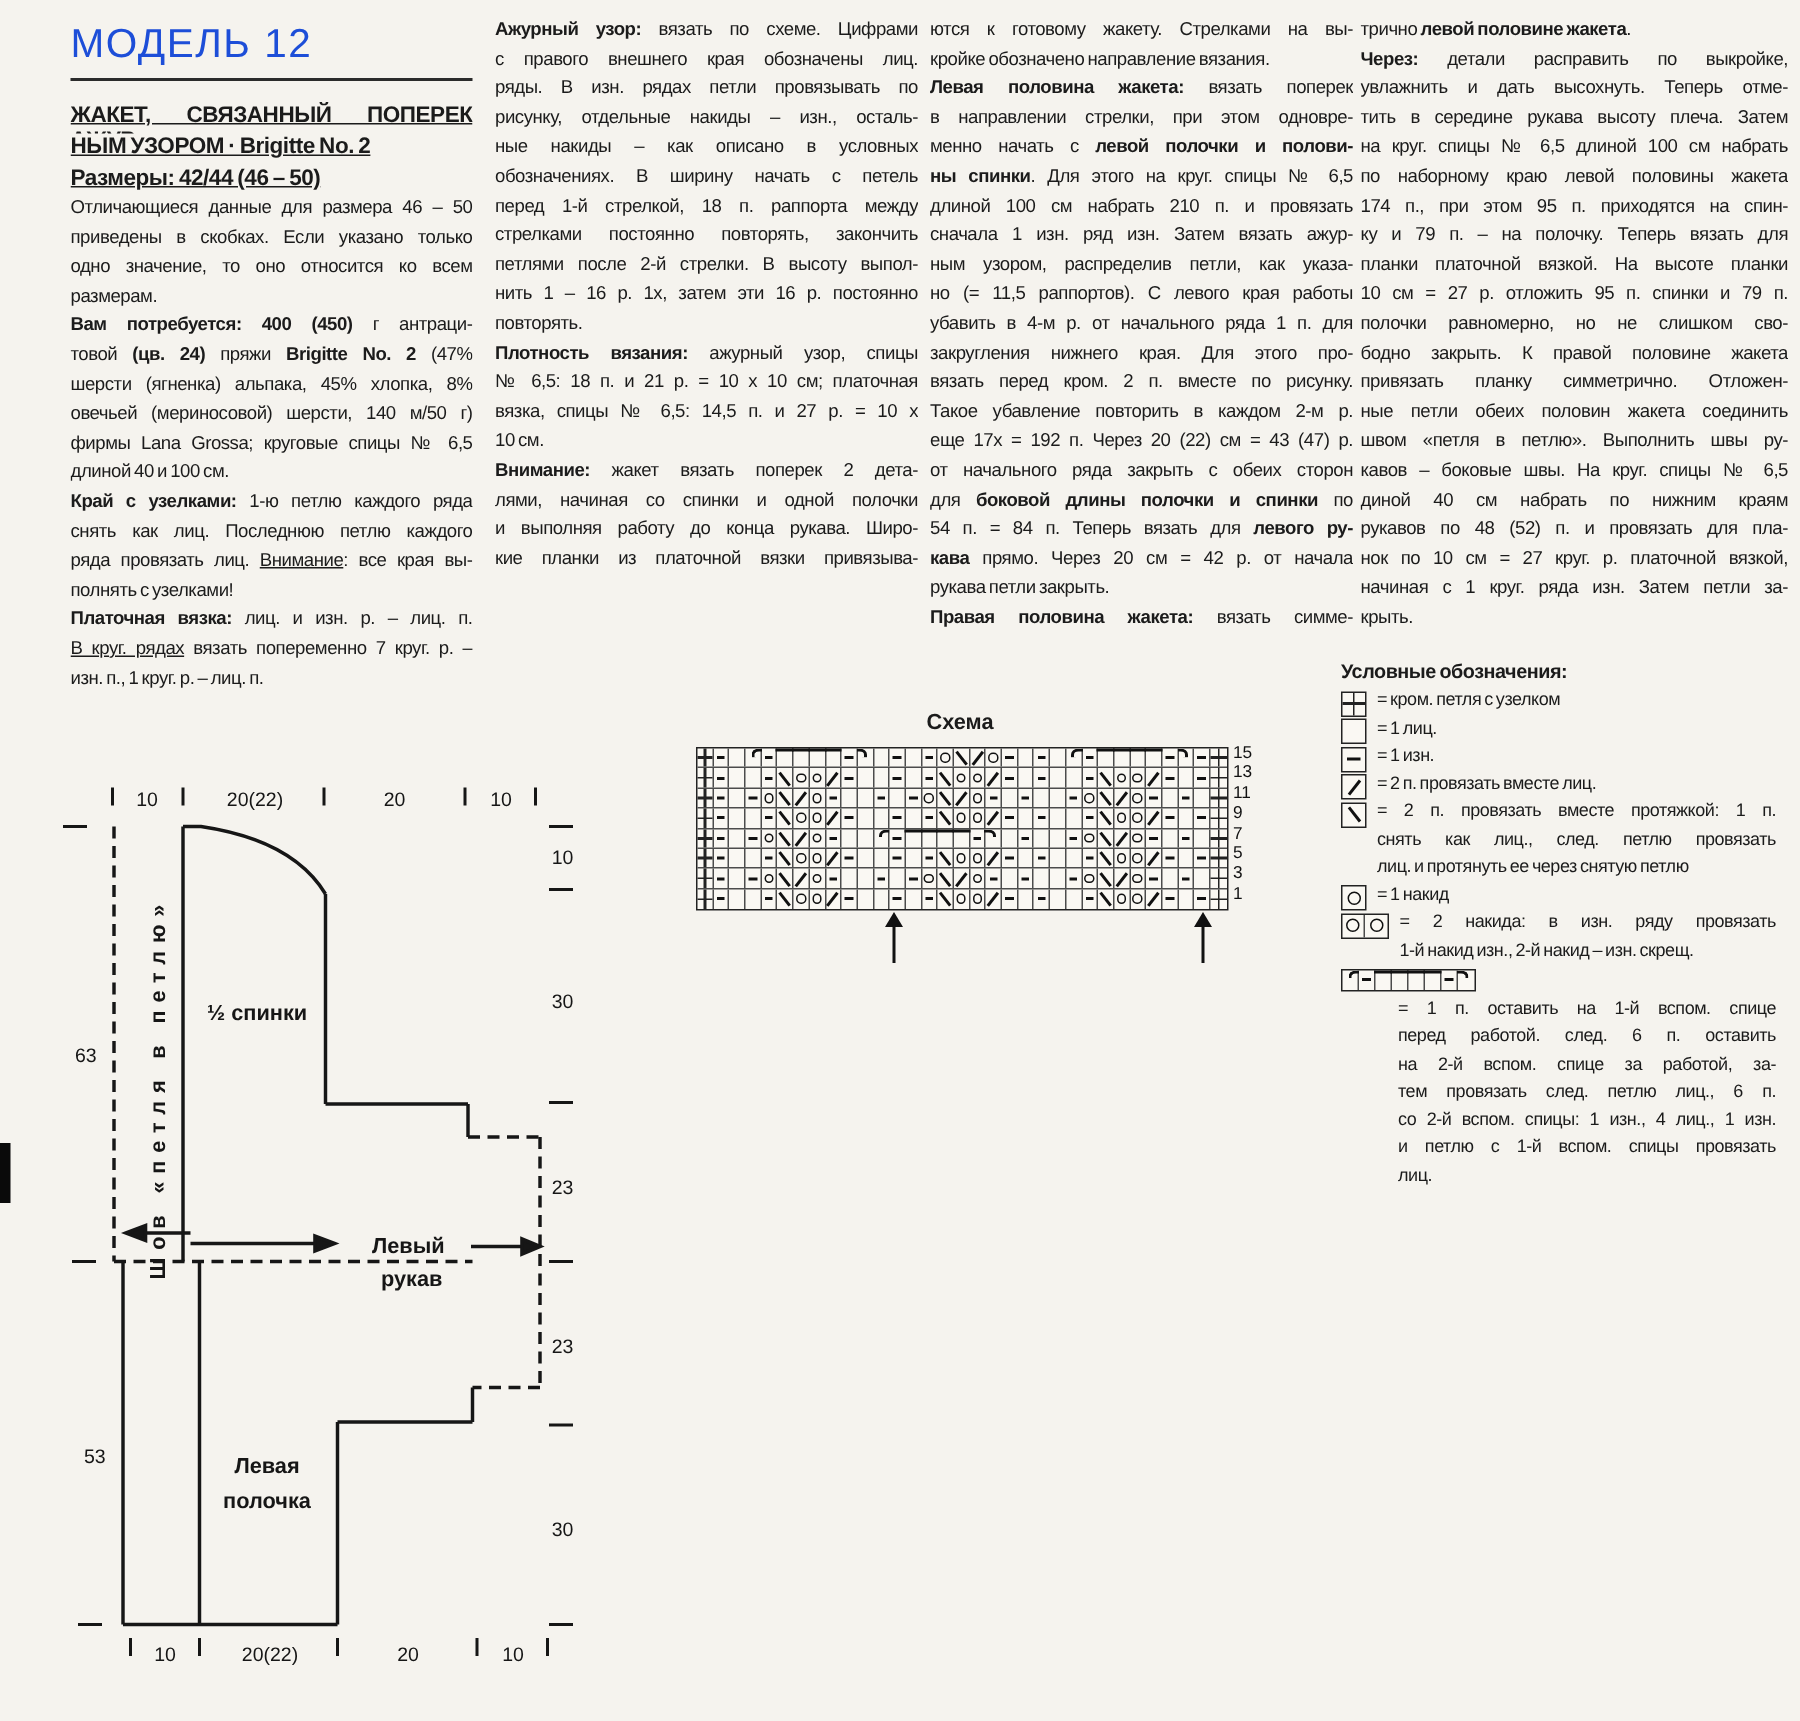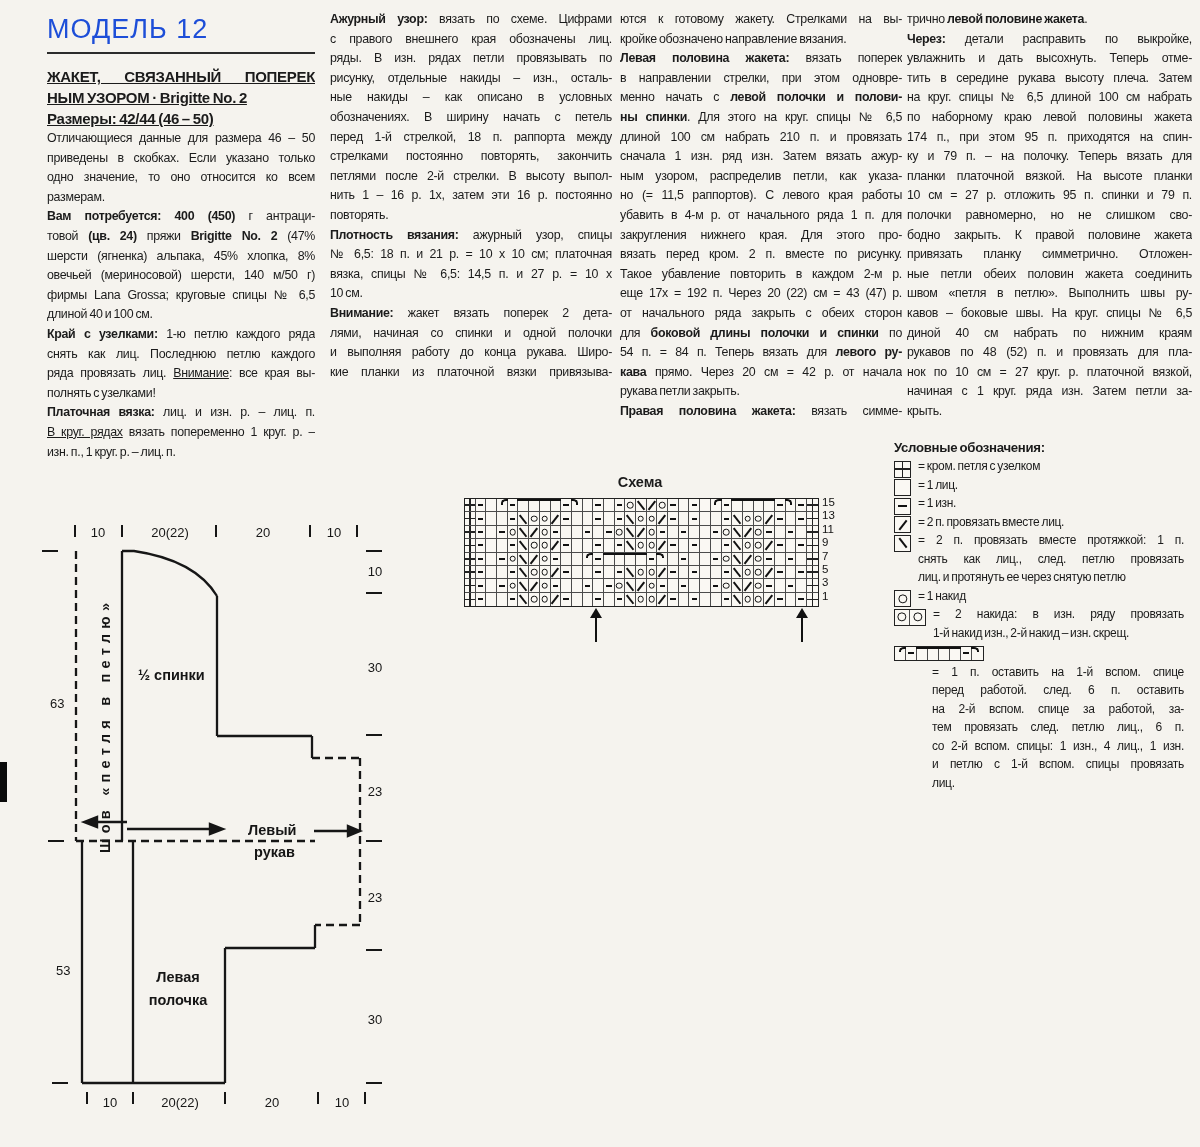--- a/index.html
+++ b/index.html
@@ -98,21 +98,21 @@
     <div class="line p2"><span>товой </span><span class="b">(цв. 24)</span><span> пряжи </span><span class="b">Brigitte No. 2</span><span> (47%</span></div>
     <div class="line p2"><span>шерсти (ягненка) альпака, 45% хлопка, 8%</span></div>
     <div class="line p2"><span>овечьей (мериносовой) шерсти, 140 м/50 г)</span></div>
     <div class="line p2"><span>фирмы Lana Grossa; круговые спицы № 6,5</span></div>
     <div class="line end p2"><span>длиной 40 и 100 см.</span></div>
     <div class="line p3"><span class="b">Край с узелками:</span><span> 1-ю петлю каждого ряда</span></div>
     <div class="line p3"><span>снять как лиц. Последнюю петлю каждого</span></div>
     <div class="line p3"><span>ряда провязать лиц. </span><span class="u">Внимание</span><span>: все края вы-</span></div>
     <div class="line end p3"><span>полнять с узелками!</span></div>
     <div class="line p4"><span class="b">Платочная вязка:</span><span> лиц. и изн. р. – лиц. п.</span></div>
-    <div class="line p4"><span class="u">В круг. рядах</span><span> вязать попеременно 1 круг. р. –</span></div>
+    <div class="line p4"><span class="u">В круг. рядах</span><span> вязать попеременно 7 круг. р. –</span></div>
     <div class="line end p4"><span>изн. п., 1 круг. р. – лиц. п.</span></div>
   </div>
 <div class="abs col c2">
     <div class="line p0"><span class="b">Ажурный узор:</span><span> вязать по схеме. Цифрами</span></div>
     <div class="line p0"><span>с правого внешнего края обозначены лиц.</span></div>
     <div class="line p0"><span>ряды. В изн. рядах петли провязывать по</span></div>
     <div class="line p0"><span>рисунку, отдельные накиды – изн., осталь-</span></div>
     <div class="line p0"><span>ные накиды – как описано в условных</span></div>
     <div class="line p0"><span>обозначениях. В ширину начать с петель</span></div>
     <div class="line p0"><span>перед 1-й стрелкой, 18 п. раппорта между</span></div>

